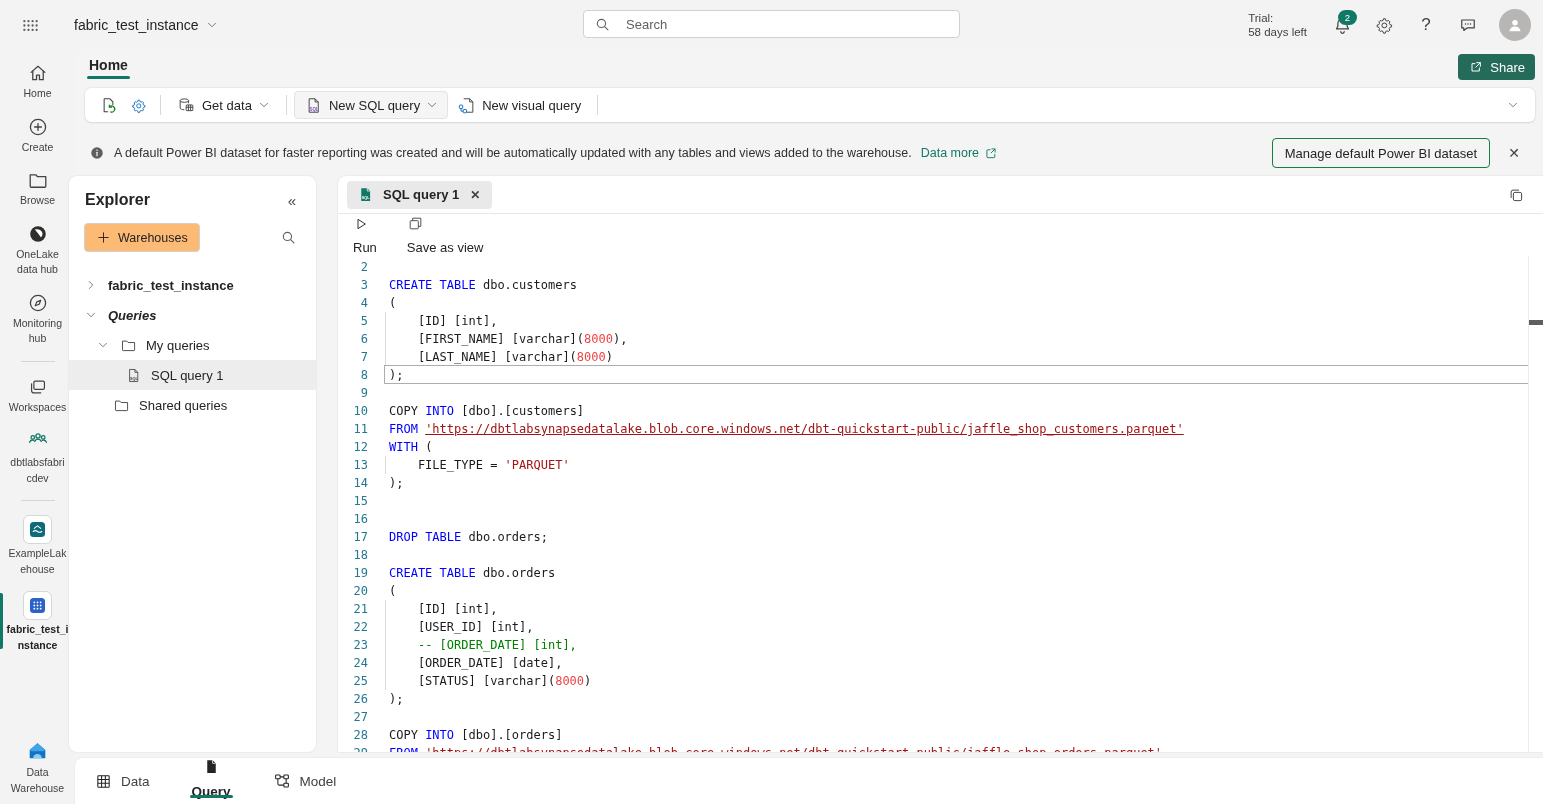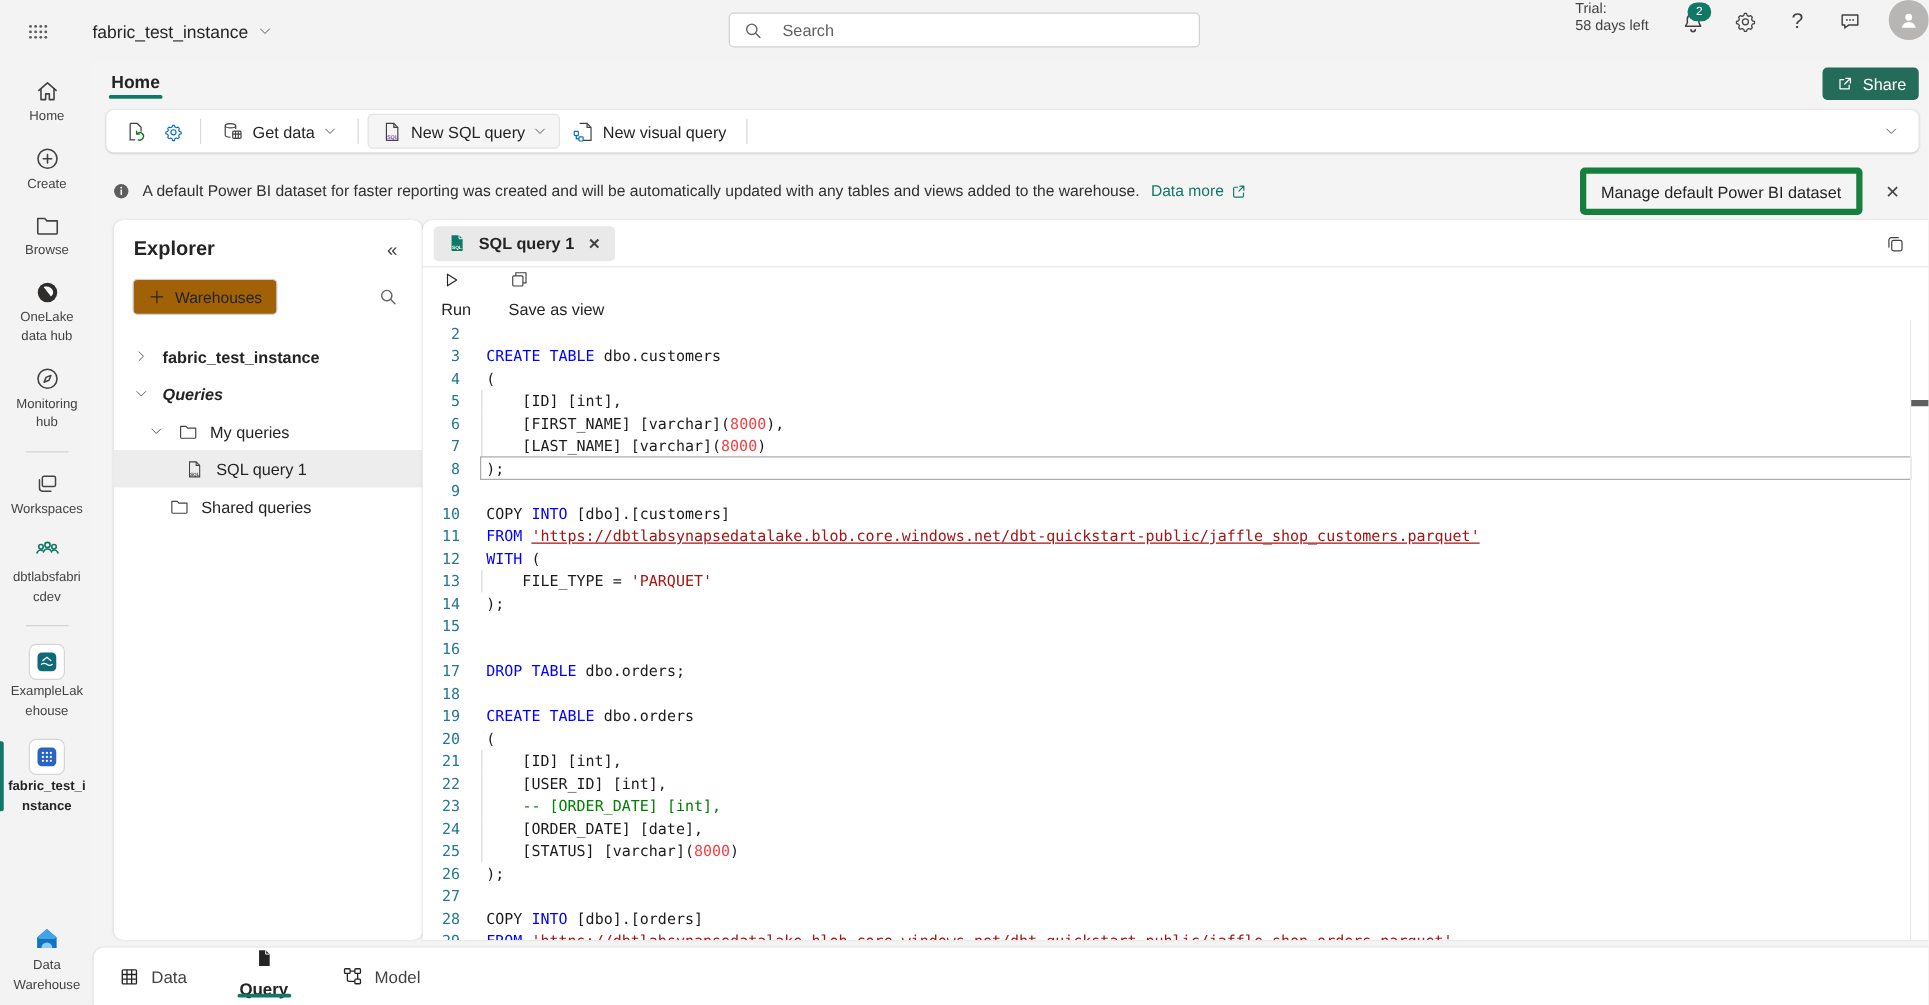--- a/index.html
+++ b/index.html
@@ -7,21 +7,21 @@
        font-family:"Liberation Sans",sans-serif;color:#242424;-webkit-font-smoothing:antialiased;}
   svg{display:block;}
   
   .topbar{position:absolute;top:0;left:0;right:0;height:50px;background:#f3f3f3;display:flex;align-items:center;}
   .waffle{width:44px;height:44px;margin-left:8px;display:flex;align-items:center;justify-content:center;cursor:pointer;}
   .ws-title{margin-left:22px;display:flex;align-items:center;gap:7px;font-size:14px;color:#242424;cursor:pointer;}
   .searchbox{position:absolute;left:583px;top:10px;width:377px;height:28px;background:#fff;border:1px solid #d1d1d1;
              border-radius:4px;display:flex;align-items:center;padding:0 10px;gap:13px;box-sizing:border-box;}
   .searchbox input{border:none;outline:none;flex:1;font-size:13px;color:#242424;font-family:"Liberation Sans",sans-serif;background:transparent;}
   .searchbox input::placeholder{color:#616161;}
-  .top-right{position:absolute;right:0;top:0;height:50px;display:flex;align-items:flex-start;gap:8px;}
+  .top-right{position:absolute;right:0;top:0;height:50px;display:flex;align-items:center;gap:8px;padding-right:12px;}
   .trial{font-size:11.5px;line-height:14px;color:#424242;margin-right:10px;white-space:nowrap;}
   .tb-ic{width:34px;height:34px;display:flex;align-items:center;justify-content:center;position:relative;cursor:pointer;border-radius:4px;}
   .badge{position:absolute;top:2px;right:2px;min-width:15px;height:15px;border-radius:8px;background:#117865;color:#fff;
          font-size:9.5px;display:flex;align-items:center;justify-content:center;padding:0 2px;}
   .help-q{font-size:17px;color:#424242;}
   .avatar{width:32px;height:32px;border-radius:50%;background:#b8b6b4;display:flex;align-items:center;justify-content:center;margin-left:6px;cursor:pointer;}
   
   .ribbon{position:absolute;top:50px;left:75px;right:0;height:33px;display:flex;align-items:center;}
   .ribbon-tab{margin-left:8px;font-size:14px;font-weight:700;color:#242424;position:relative;padding:6px 6px 9px;cursor:pointer;}
   .ribbon-tab::after{content:"";position:absolute;left:4px;right:4px;bottom:3px;height:3px;border-radius:2px;background:#117865;}
@@ -32,41 +32,41 @@
            box-shadow:0 0 2px rgba(0,0,0,.14),0 1px 2px rgba(0,0,0,.08);display:flex;align-items:center;padding:0 8px;box-sizing:border-box;}
   .icon-btn{width:30px;height:26px;display:flex;align-items:center;justify-content:center;border-radius:4px;cursor:pointer;}
   .tb-divider{width:1px;height:20px;background:#d9d9d9;margin:0 7px;}
   .tb-btn{display:flex;align-items:center;gap:6px;font-size:13px;color:#242424;padding:0 9px;height:26px;border-radius:4px;cursor:pointer;white-space:nowrap;}
   .tb-btn.chip{background:#f5f5f5;border:1px solid #e3e3e3;}
   .overflow-chevron{margin-left:auto;width:28px;height:26px;display:flex;align-items:center;justify-content:center;cursor:pointer;color:#424242;}
   
   .banner{position:absolute;top:133px;left:75px;right:0;height:40px;display:flex;align-items:center;padding:0 14px;gap:9px;box-sizing:border-box;}
   .banner-text{font-size:12.5px;color:#323130;white-space:nowrap;}
   .banner-link{font-size:12.5px;color:#117865;display:flex;align-items:center;gap:5px;cursor:pointer;white-space:nowrap;}
-  .banner-btn{margin-left:auto;border:5px solid #15803d;border-radius:4px;height:28px;padding:0 12px;font-size:13px;color:#242424;
+  .banner-btn{margin-left:auto;border:1px solid #15803d;border-radius:4px;height:28px;padding:0 12px;font-size:13px;color:#242424;
               background:transparent;display:flex;align-items:center;cursor:pointer;white-space:nowrap;}
   .banner-close{width:30px;height:30px;display:flex;align-items:center;justify-content:center;font-size:14px;color:#424242;cursor:pointer;}
   
   .rail{position:absolute;top:50px;left:0;width:75px;bottom:0;background:#f3f3f3;display:flex;flex-direction:column;align-items:center;padding-top:12px;box-sizing:border-box;}
   .rail-item{position:relative;width:75px;display:flex;flex-direction:column;align-items:center;gap:3px;margin-bottom:16px;cursor:pointer;}
   .rail-label{font-size:10.5px;line-height:12.5px;color:#424242;text-align:center;}
   .rail-item.selected .rail-label{font-weight:700;color:#242424;}
   .selbar{position:absolute;left:0;top:2px;bottom:2px;width:3px;border-radius:0 2px 2px 0;background:#117865;}
   .rail-divider{width:34px;height:1px;background:#d4d4d4;margin:0 0 14px;}
   .rail-item.pin{margin-top:auto;margin-bottom:10px;}
   .boxed{width:27px;height:27px;border:1px solid #d6d6d6;border-radius:6px;background:#fff;display:flex;align-items:center;justify-content:center;}
   
-  .explorer{position:absolute;left:91px;top:176px;width:247px;height:576px;background:#fff;border-radius:8px;
+  .explorer{position:absolute;left:69px;top:176px;width:247px;height:576px;background:#fff;border-radius:8px;
             box-shadow:0 0 2px rgba(0,0,0,.12);box-sizing:border-box;}
   .exp-head{display:flex;align-items:center;padding:15px 14px 8px 16px;}
   .exp-title{font-size:16px;font-weight:700;color:#242424;flex:1;}
   .exp-collapse{font-size:15px;color:#424242;cursor:pointer;padding:0 6px;}
   .exp-actions{display:flex;align-items:center;padding:6px 14px 10px 15px;}
   .wh-btn{display:flex;align-items:center;gap:7px;border:1px solid #d1d1d1;border-radius:4px;height:27px;padding:0 11px;
-          font-size:12.5px;color:#242424;background:#a16207;cursor:pointer;}
+          font-size:12.5px;color:#242424;background:#fdba74;cursor:pointer;}
   .exp-search{margin-left:auto;width:28px;height:28px;display:flex;align-items:center;justify-content:center;cursor:pointer;}
   .tree{margin-top:8px;}
   .tree-row{height:30px;display:flex;align-items:center;font-size:13px;color:#242424;cursor:pointer;box-sizing:border-box;}
   .tree-row.selected{background:#ededed;}
   .tree-row.bold{font-weight:600;}
   .tree-chevron{width:12px;height:12px;margin-right:11px;color:#424242;flex:none;}
   .tree-icon{margin-right:9px;flex:none;display:flex;}
   
   .editor{position:absolute;left:338px;top:176px;right:0;height:576px;background:#fff;border-top-left-radius:8px;box-shadow:0 0 2px rgba(0,0,0,.12);}
   .tabstrip{height:37px;border-bottom:1px solid #e8e8e8;display:flex;align-items:center;position:relative;}

